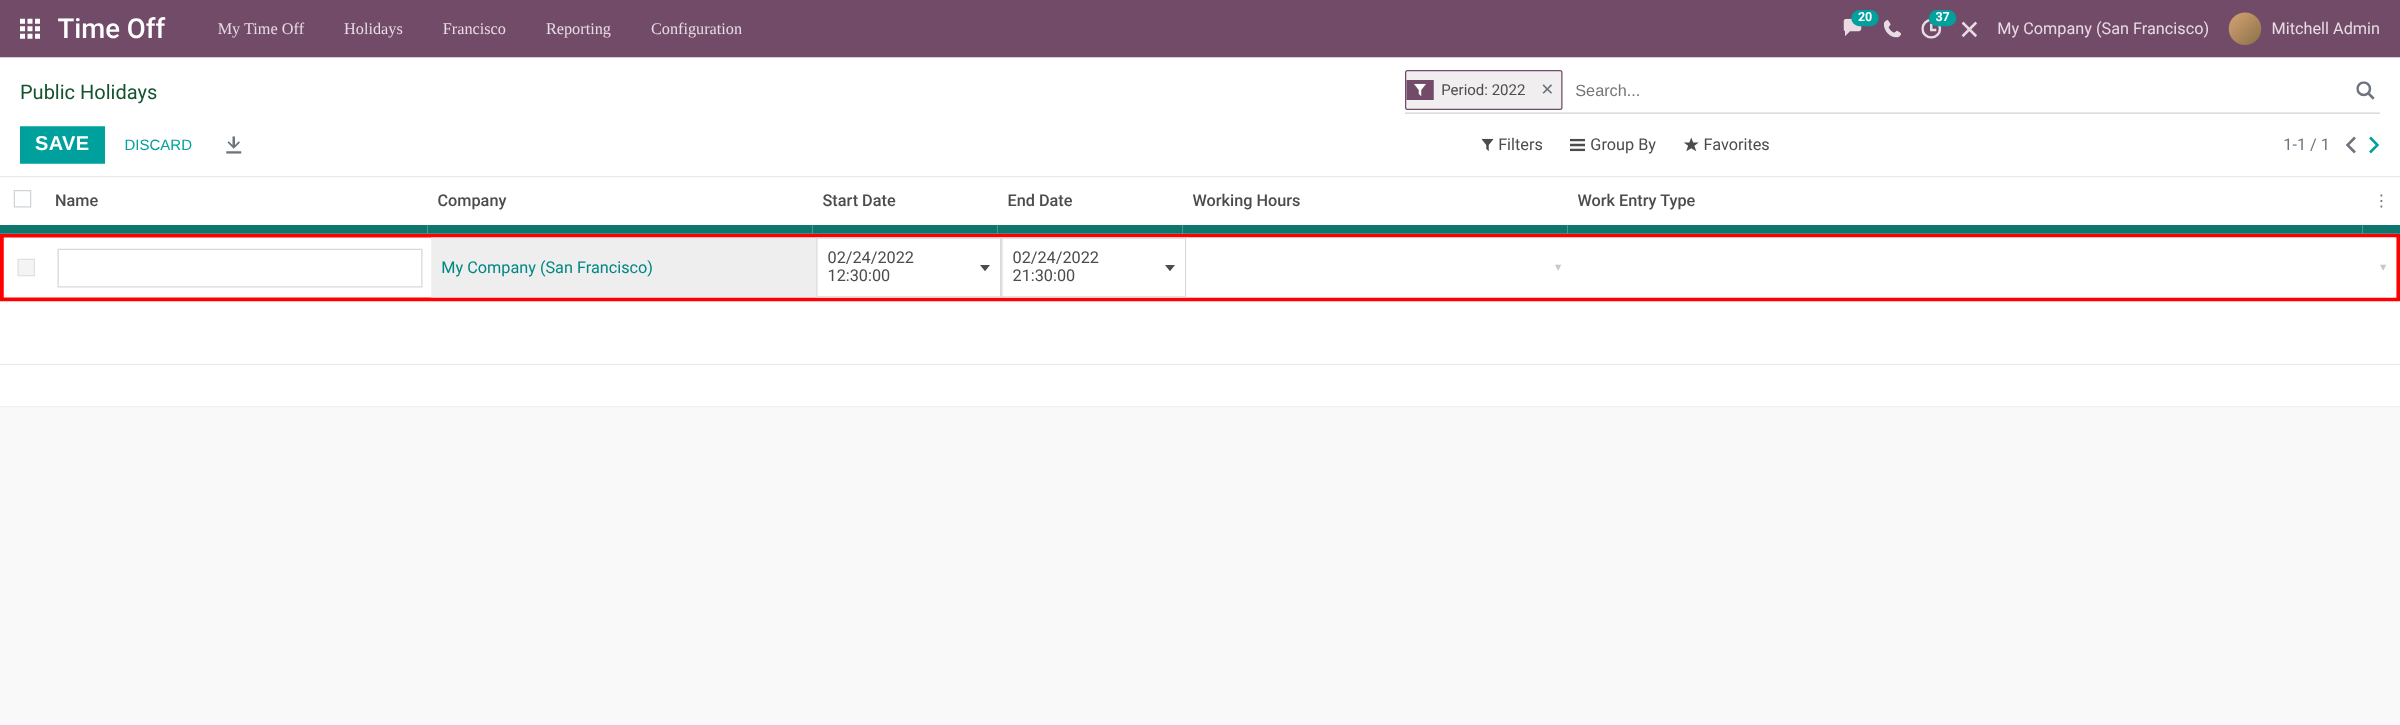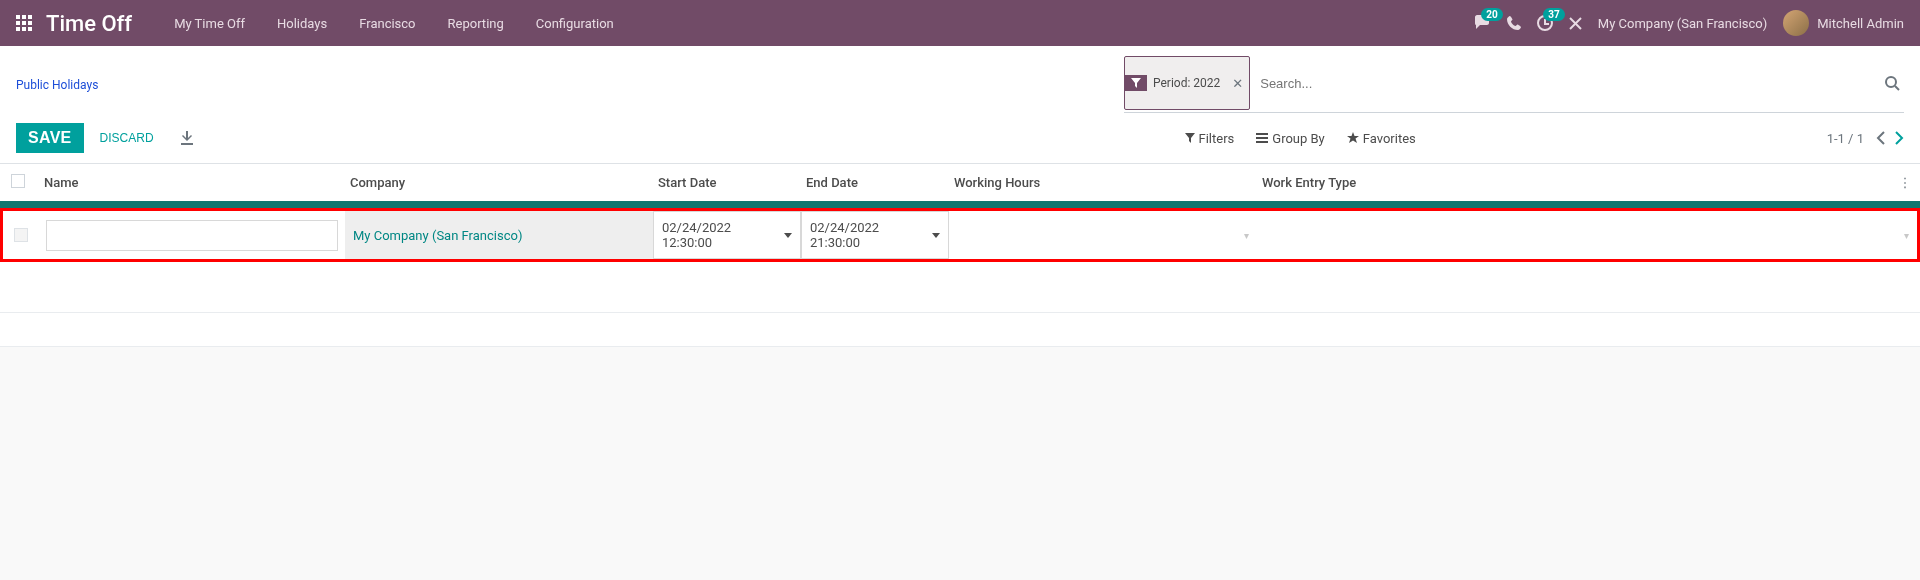--- a/index.html
+++ b/index.html
@@ -3,38 +3,38 @@
 <meta charset="utf-8">
 <style>
   * { box-sizing: border-box; margin: 0; padding: 0; }
   body { font-family: -apple-system, BlinkMacSystemFont, "Segoe UI", Roboto, "Helvetica Neue", Arial, sans-serif; font-size: 13px; color: #4c4c4c; background: #f9f9f9; width: 1920px; }
   
   
   .navbar { background: #714b67; height: 46px; display: flex; align-items: center; color: #fff; padding: 0 16px; }
   .apps-icon { display: grid; grid-template-columns: repeat(3, 4px); grid-template-rows: repeat(3, 4px); gap: 2px; margin-right: 14px; cursor: pointer; }
   .apps-icon span { background: #fff; width: 4px; height: 4px; }
   .brand { font-size: 22px; font-weight: 500; margin-right: 28px; cursor: pointer; }
-  .nav-menu { display: flex; gap: 4px; }
+  .nav-menu { display: flex; gap: 4px; font-family: Liberation Serif, serif; }
   .nav-item { padding: 6px 14px; color: #e8dbe3; cursor: pointer; font-size: 13px; }
   .nav-right { margin-left: auto; display: flex; align-items: center; gap: 16px; }
   .nav-icon-wrap { position: relative; cursor: pointer; display: flex; align-items: center; }
   .badge { position: absolute; top: -7px; right: -12px; background: #00a09d; color: #fff; font-size: 10px; font-weight: 700; padding: 1px 5px; border-radius: 8px; }
   .company-name { color: #e8dbe3; font-size: 13px; cursor: pointer; }
   .avatar { width: 26px; height: 26px; border-radius: 50%; background: linear-gradient(135deg,#d4a574 0%, #8b6f47 100%); display:inline-block; }
   .user-block { display: flex; align-items: center; gap: 8px; cursor: pointer; }
   .user-name { color: #e8dbe3; font-size: 13px; }
   
   
   .control-panel { background: #fff; border-bottom: 1px solid #dee2e6; }
   .cp-top { display: flex; align-items: center; padding: 10px 16px 4px 16px; }
-  .page-title { font-size: 12px; color: #1d4ed8; flex: 0 0 auto; }
+  .page-title { font-size: 16px; color: #14532d; flex: 0 0 auto; }
   .search-wrap { margin-left: auto; display: flex; align-items: center; border-bottom: 1px solid #ced4da; width: 780px; padding-bottom: 2px; }
   .facet { display: inline-flex; align-items: center; background: #f0eeee; border: 1px solid #714b67; border-radius: 2px; font-size: 12px; overflow: hidden; margin-right: 6px; }
   .facet-icon { background: #714b67; color: #fff; padding: 3px 6px; display: flex; align-items: center; }
-  .facet-label { padding: 19px 6px; color: #4c4c4c; }
+  .facet-label { padding: 8px 6px; color: #4c4c4c; }
   .facet-remove { padding: 2px 6px; color: #6c757d; cursor: pointer; font-size: 13px; }
   .search-input { border: none; outline: none; flex: 1; font-size: 13px; padding: 4px; }
   .search-btn { cursor: pointer; color: #6c757d; padding: 2px 4px; }
   
   .cp-bottom { display: flex; align-items: center; padding: 6px 16px 10px 16px; }
   .btn-save { background: #00a09d; color: #fff; border: none; padding: 6px 12px; font-size: 16px; font-weight: 600; cursor: pointer; letter-spacing: 0.3px; }
   .btn-discard { background: none; border: none; color: #00a09d; padding: 6px 12px; font-size: 12px; font-weight: 500; cursor: pointer; margin-left: 4px; }
   .btn-download { color: #6c757d; cursor: pointer; margin-left: 14px; }
   .filter-bar { margin-left: auto; display: flex; align-items: center; gap: 22px; color: #4c4c4c; font-size: 13px; padding-left: 580px;}
   .filter-item { display: flex; align-items: center; gap: 4px; cursor: pointer; }

